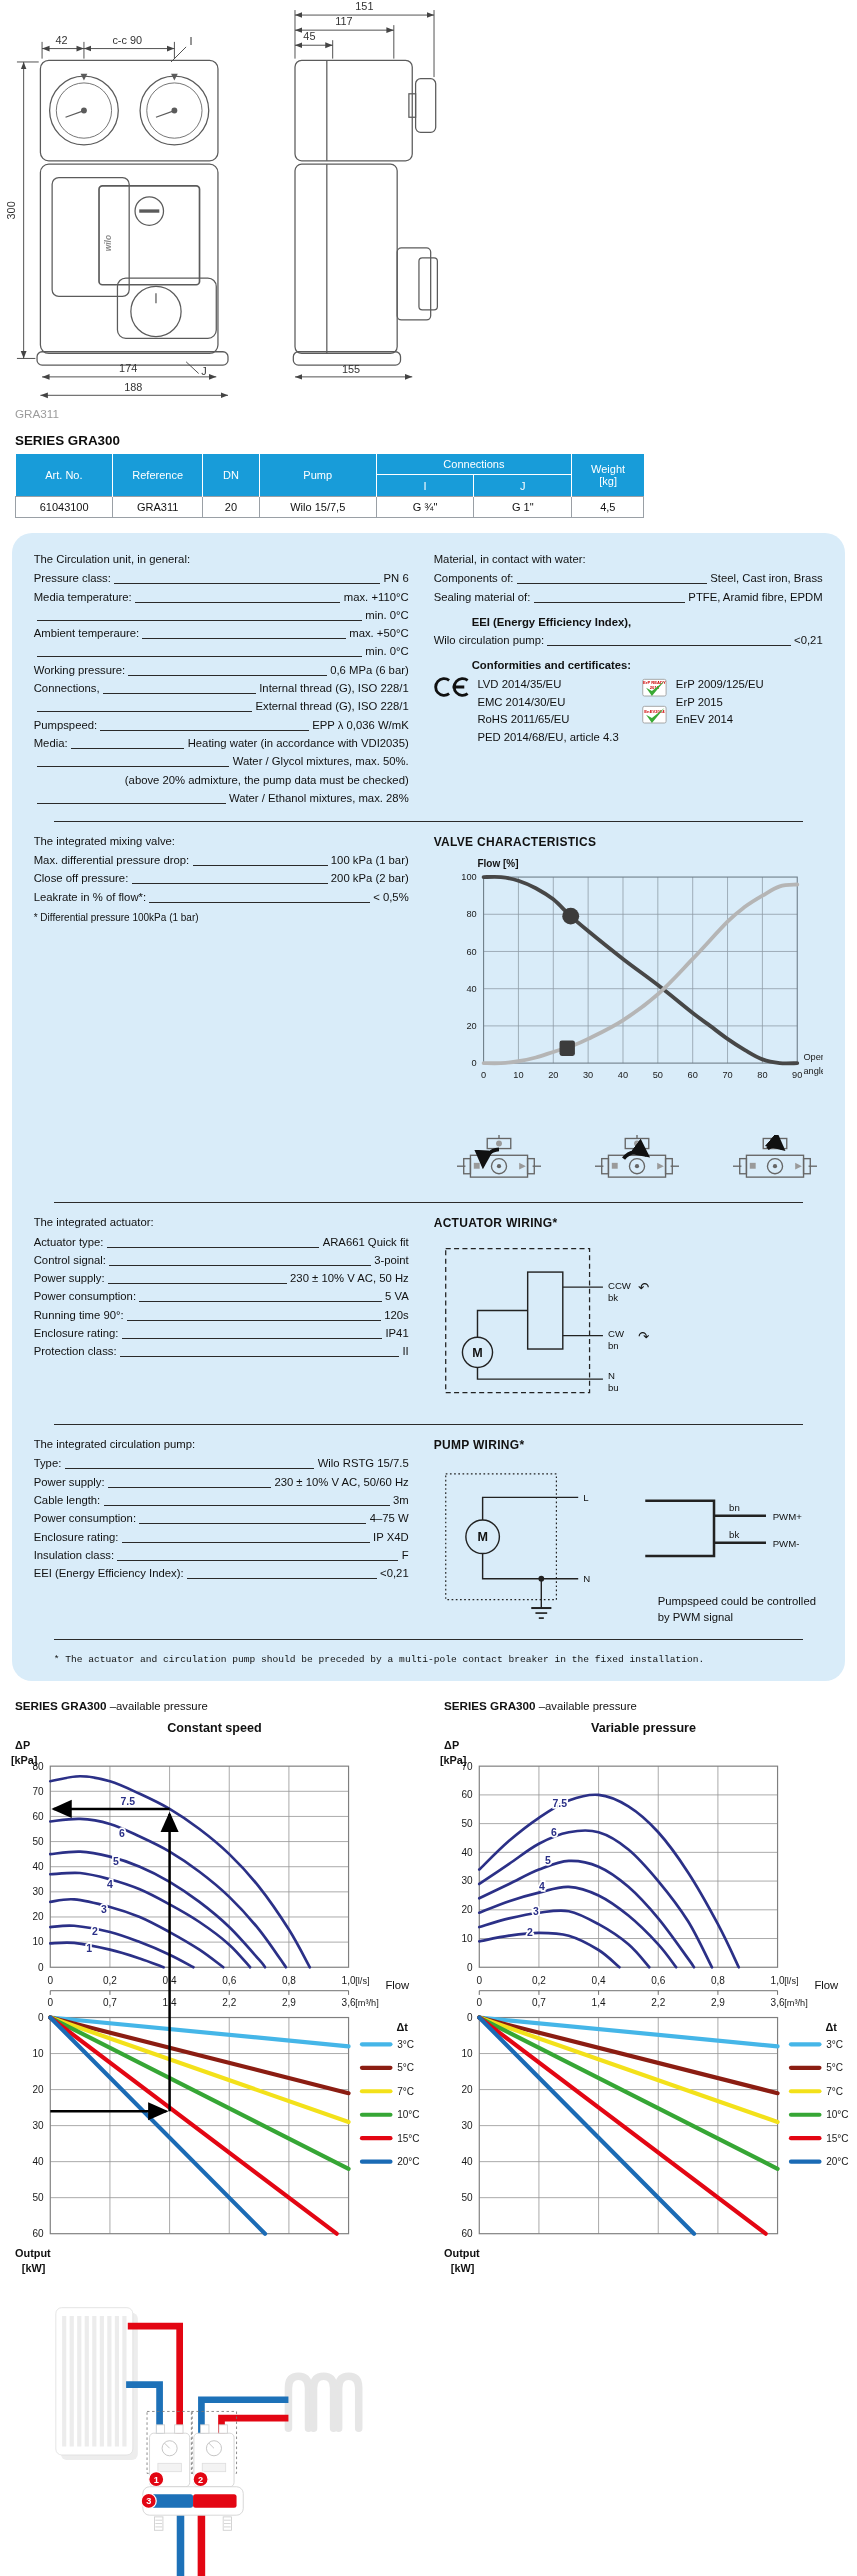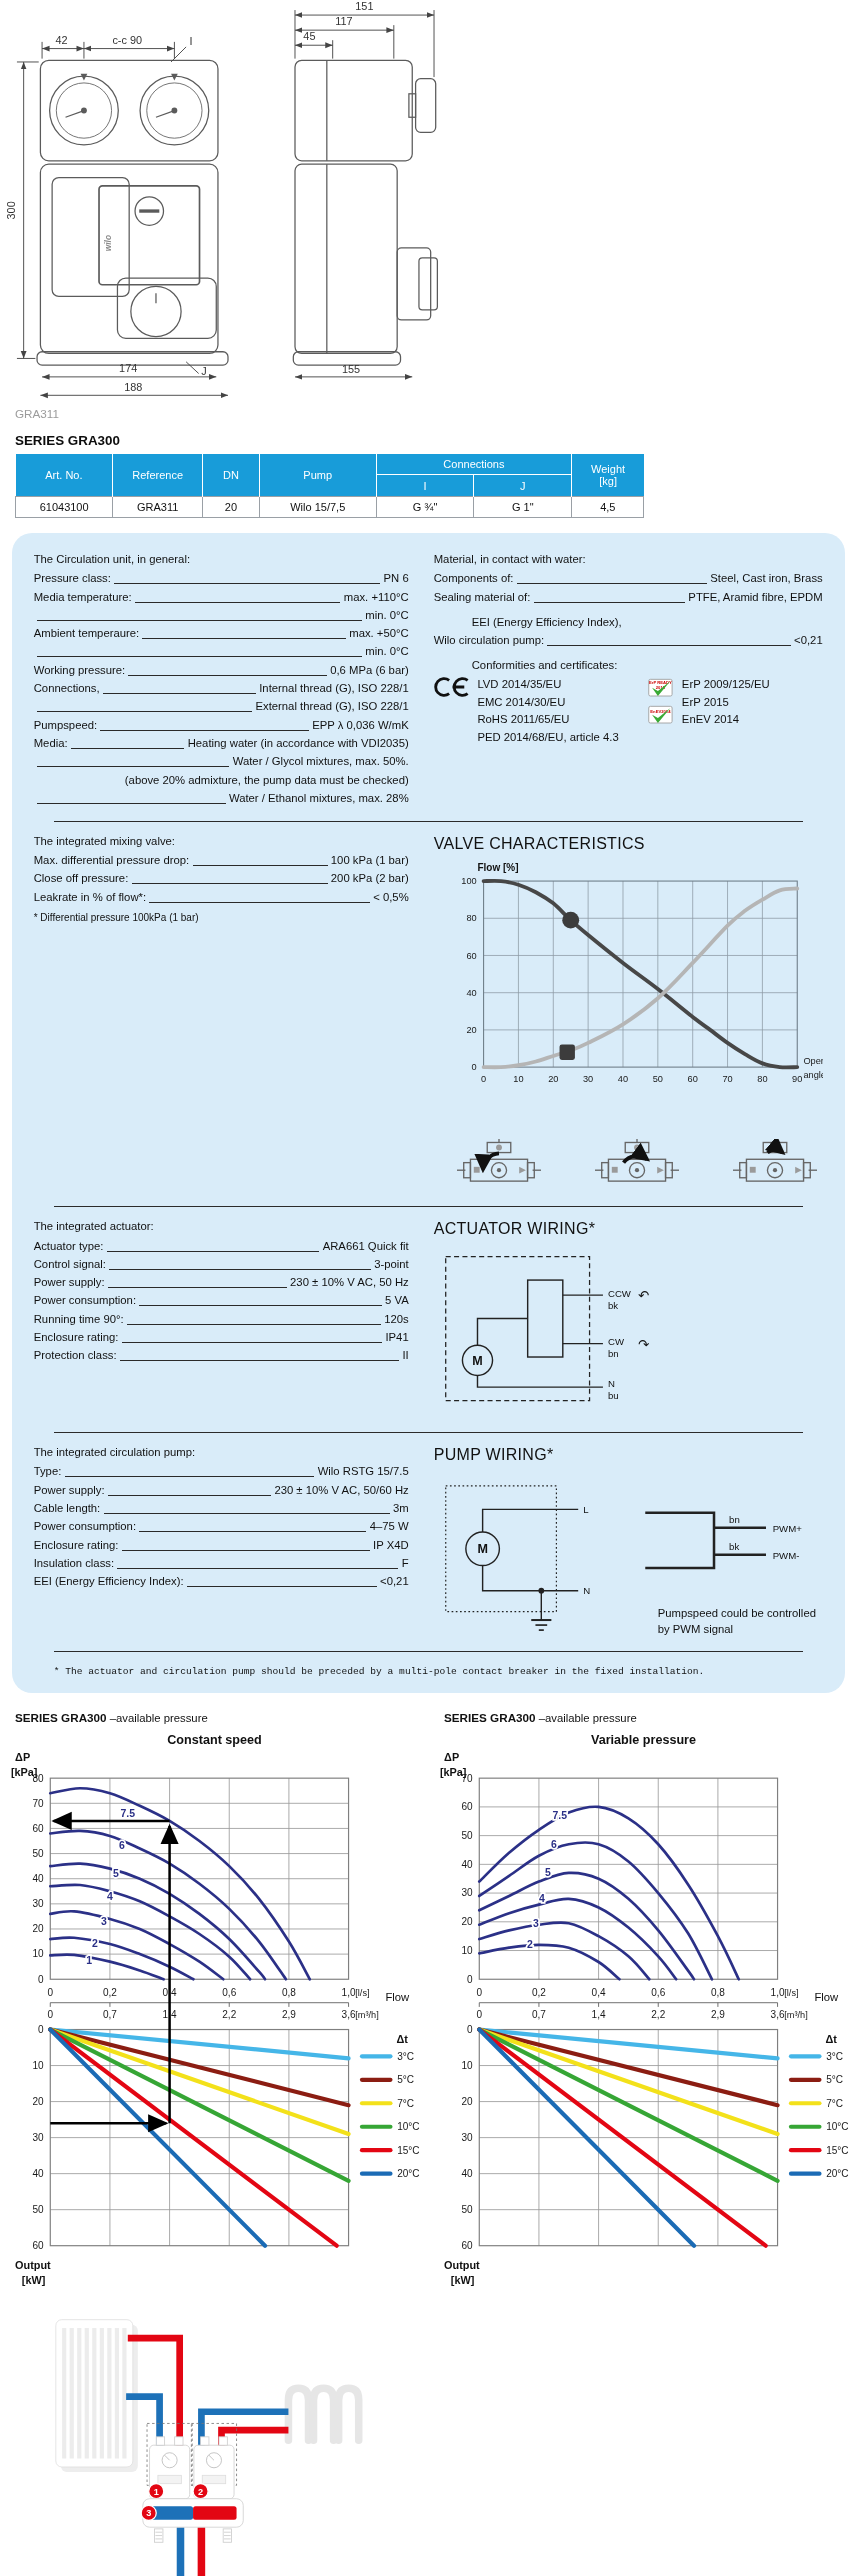--- a/index.html
+++ b/index.html
@@ -35,25 +35,25 @@
   .sec{display:grid;grid-template-columns:375px 1fr;column-gap:25px;align-items:start;}
   .divider{border:none;border-top:1.7px solid #2b2b2b;margin:13.4px 20px;}
   .spec-title{font-weight:normal;font-size:11.3px;margin:0 0 4.2px;}
   .spec-block{font-size:11.3px;}
   .spec-row{display:flex;align-items:baseline;line-height:1.62;}
   .spec-label{white-space:nowrap;}
   .leader{align-self:flex-end;flex:1 1 auto;min-width:8.4px;border-bottom:1.1px solid #2a2a2a;margin:0 3.3px 3.3px;}
   .spec-value{white-space:nowrap;}
   .spec-plain{text-align:right;line-height:1.62;}
   .spec-note{font-size:10px;margin-top:5.9px;}
-  .sub-title{font-weight:normal;font-size:11.3px;margin:10px 0 3.3px;padding-left:38px;}
-  .conf-wrap{display:flex;gap:28px;margin-top:5px;font-size:11.3px;}
+  .sub-title{font-weight:bold;font-size:11.3px;margin:10px 0 3.3px;padding-left:38px;}
+  .conf-wrap{display:flex;gap:22px;margin-top:5px;font-size:11.3px;}
   .conf-col{display:flex;gap:6.7px;}
   .conf-lines{line-height:1.55;}
-  .wiring-title{font-weight:normal;font-size:16px;letter-spacing:0.3px;margin:0 0 5px;}
+  .wiring-title{font-weight:bold;font-size:12px;letter-spacing:0.3px;margin:0 0 5px;}
   .valve-icons{display:flex;gap:54px;margin:11.7px 0 0 23.4px;}
   .pwm-note{font-size:11.3px;line-height:1.4;margin:-44px 0 0 224px;}
   .panel-foot{font-size:9.6px;margin:6.7px 20px 5px;font-family:Liberation Mono, monospace;}
 
   .charts-wrap{display:flex;margin-top:18px;}
   .chart-col{width:429px;}
   .chart-heading{font-size:11.3px;margin:0 0 0 15px;}
   .chart-heading b{font-size:11.7px;}
   .chart-sub{text-align:center;font-weight:bold;font-size:12.6px;margin:8.4px 0 1.7px;}
   .diagram-wrap{margin-top:8.4px;}

